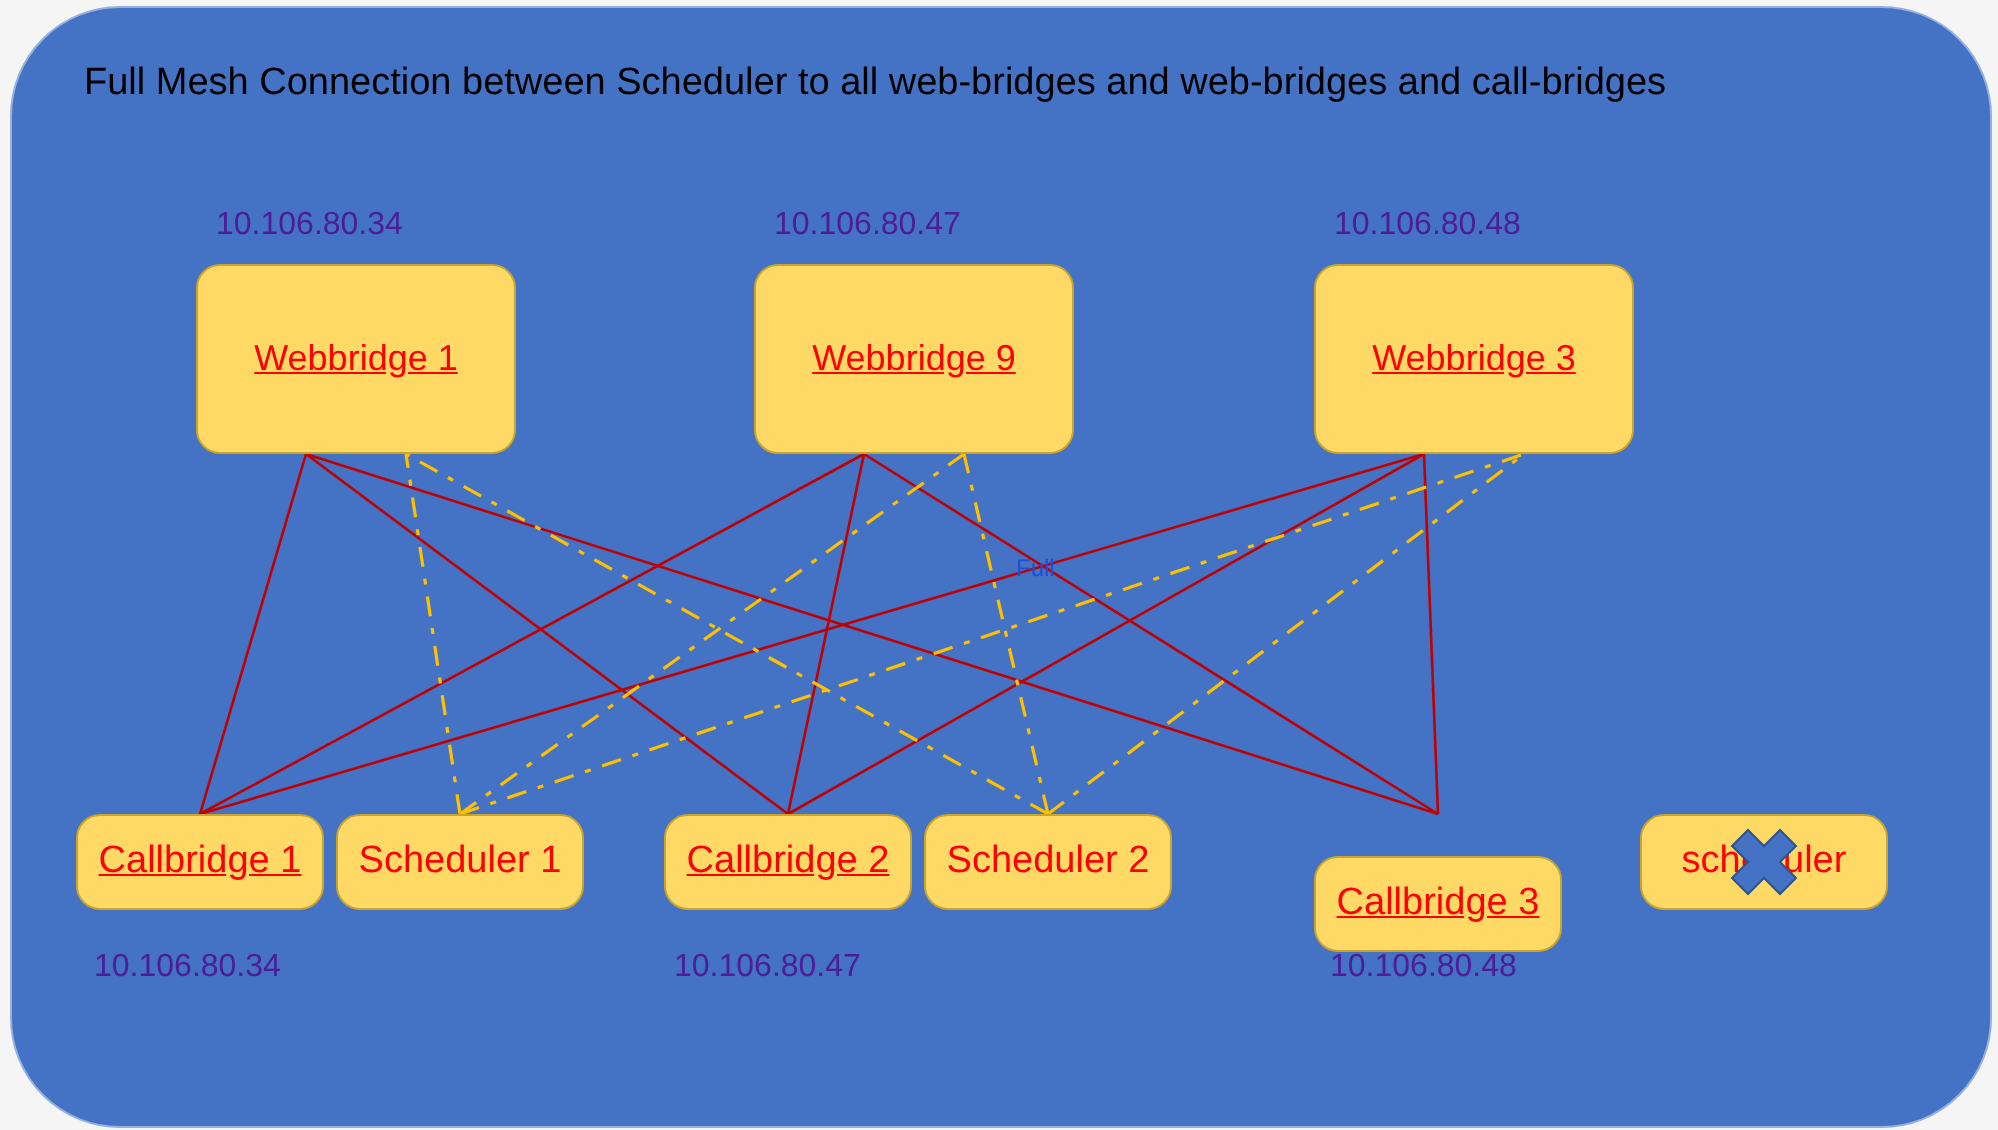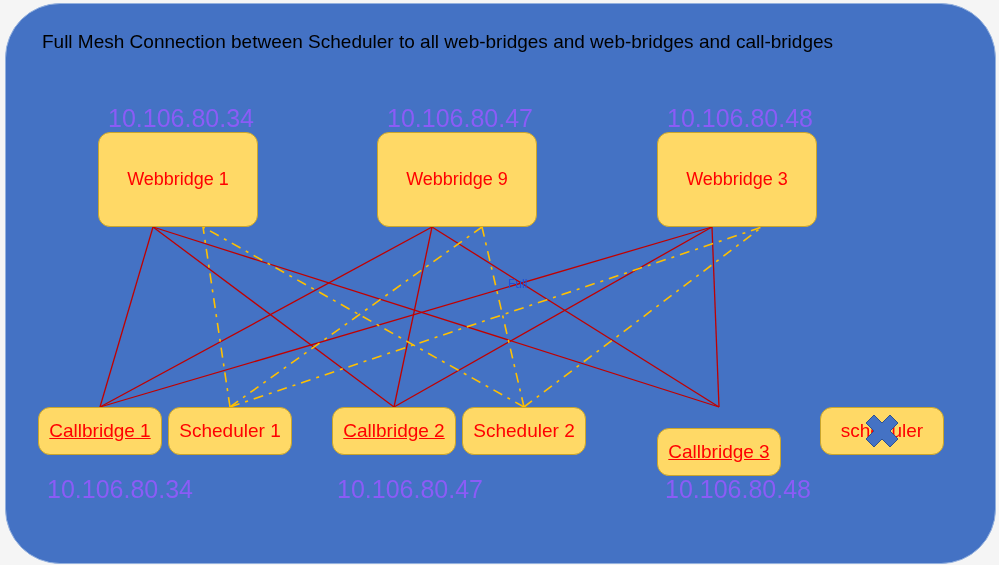--- a/index.html
+++ b/index.html
@@ -29,33 +29,34 @@
     position: absolute;
     left: 0;
     top: 31px;
     width: 100%;
     text-align: center;
     font-size: 19px;
     color: #000;
   }
   .ip-label {
     position: absolute;
-    color: #8b5cf6;
-    font-size: 25px;
+    color: #4c1d95;
+    font-size: 16px;
   }
   .node {
     position: absolute;
     background: #ffd966;
     border: 1px solid #c9a52c;
     border-radius: 12px;
     display: flex;
     align-items: center;
     justify-content: center;
     font-size: 18px;
     color: #ff0000;
+    text-decoration: underline;
     box-sizing: border-box;
   }
   .node.big { width: 160px; height: 95px; }
   .node.small { width: 124px; height: 48px; font-size: 19px; }
   .node.small.cb { text-decoration: underline; }
   .node.small.sch { text-decoration: none; }
   .center-text {
     position: absolute;
     color: #1d4ed8;
     font-size: 12px;

